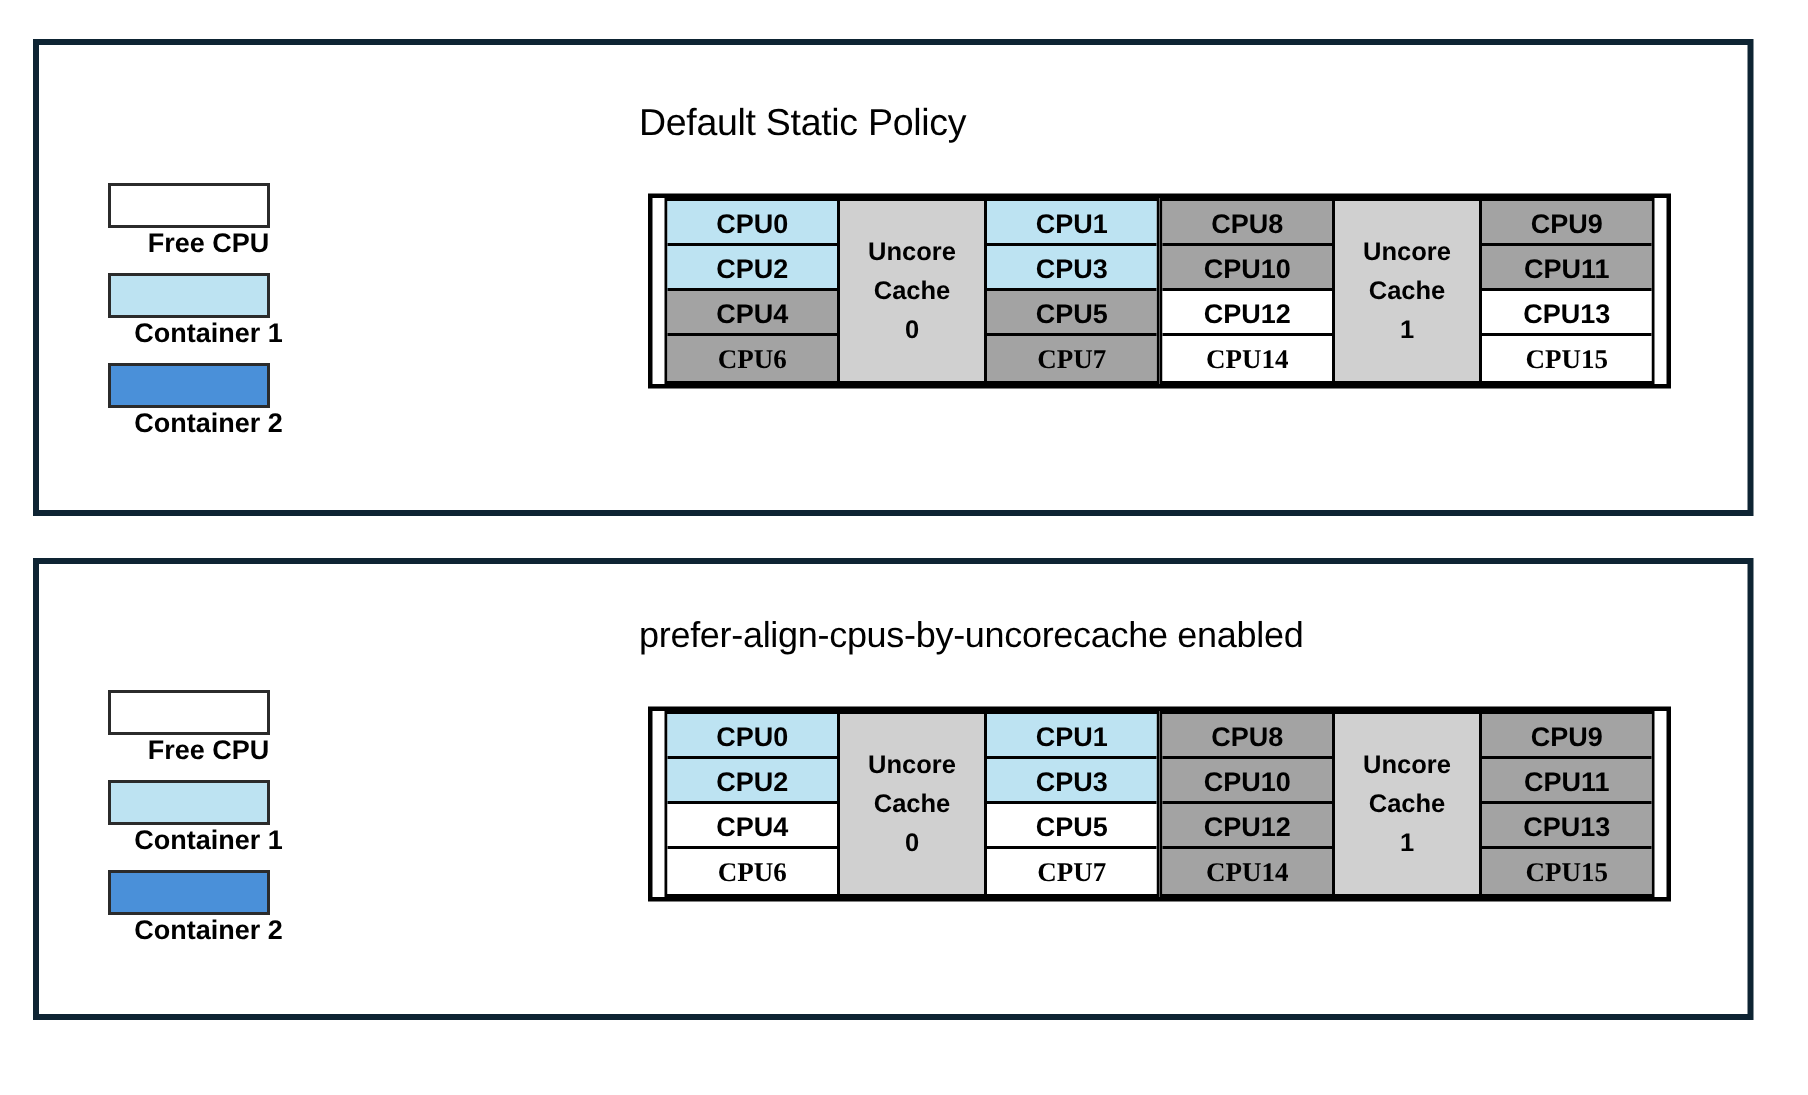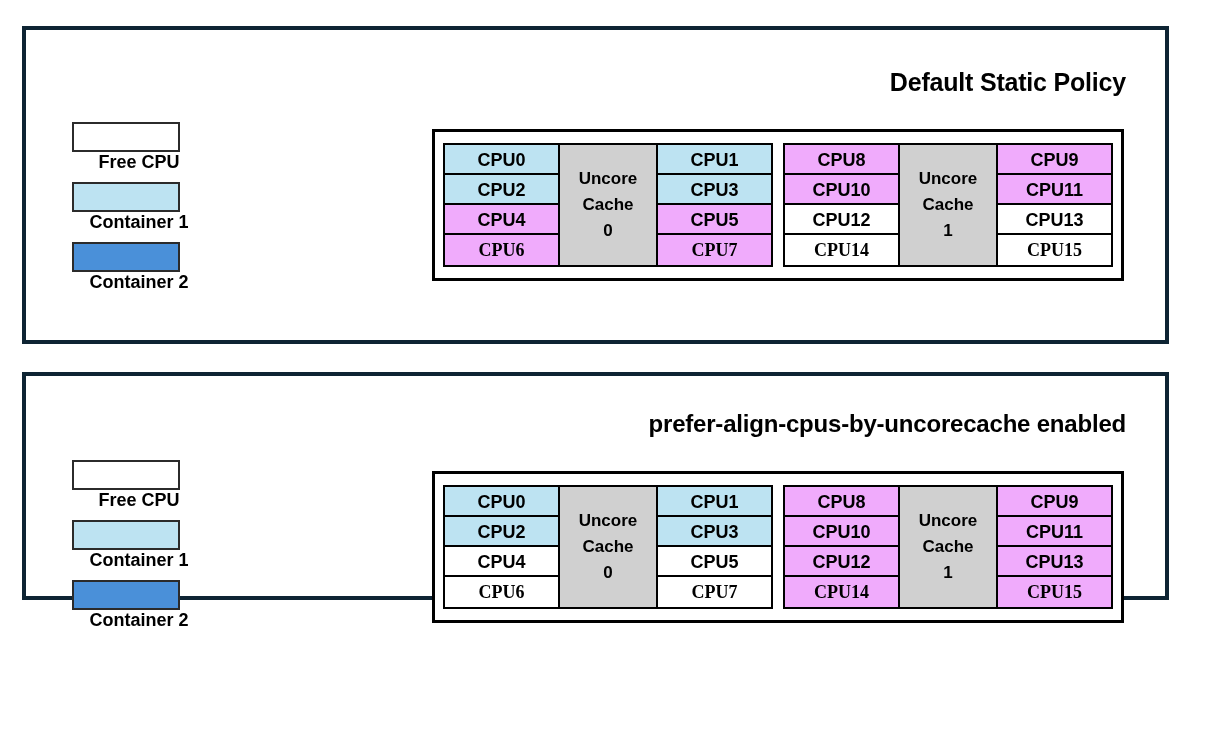--- a/index.html
+++ b/index.html
@@ -17,31 +17,31 @@
 
   .panel {
     position: absolute;
     left: 22px;
     width: 1147px;
     border: 4px solid #0e2433;
     box-sizing: border-box;
     background: #ffffff;
   }
   #panel-top    { top: 26px;  height: 318px; }
-  #panel-bottom { top: 372px; height: 228px; }
+  #panel-bottom { top: 372px; height: 308px; }
 
   
   .panel-title {
     position: absolute;
     top: 38px;
     left: 400px;
     width: 700px;
-    text-align: right;
+    text-align: left;
     font-size: 25px;
-    font-weight: bold;
+    font-weight: normal;
     color: #000000;
     letter-spacing: -0.2px;
     white-space: nowrap;
   }
   #panel-bottom .panel-title { top: 34px; font-size: 24px; }
 
   
   .legend {
     position: absolute;
     left: 46px;
@@ -71,23 +71,22 @@
     white-space: nowrap;
   }
 
   
   .cpu-diagram {
     position: absolute;
     top: 99px;
     left: 406px;
     border: 3px solid #000000;
     background: #ffffff;
-    padding: 11px 8px;
-    display: flex;
-    gap: 10px;
+    padding: 0 8px;
+    display: flex;
     box-sizing: border-box;
   }
   #panel-bottom .cpu-diagram { top: 95px; }
 
   .cache-group {
     display: flex;
     border: 2px solid #000000;
     box-sizing: border-box;
     background: #ffffff;
   }
@@ -123,21 +122,21 @@
     text-align: center;
     font-size: 18px;
     font-weight: bold;
     color: #000000;
     border-bottom: 2px solid #000000;
     box-sizing: border-box;
   }
   .cpu-cell:last-child { border-bottom: none; font-family: Liberation Serif, serif; }
   .cpu-cell.free { background: #ffffff; }
   .cpu-cell.c1   { background: #bde3f2; }
-  .cpu-cell.c2   { background: #f0abfc; }
+  .cpu-cell.c2   { background: #a3a3a3; }
 </style>
 </head>
 <body>
 
 <div class="panel" id="panel-top">
   <div class="panel-title">Default Static Policy</div>
   <div class="legend">
       <div class="legend-row">
         <div class="legend-swatch " style="background: rgb(255, 255, 255);"></div>
         <div class="legend-label">Free CPU</div>

